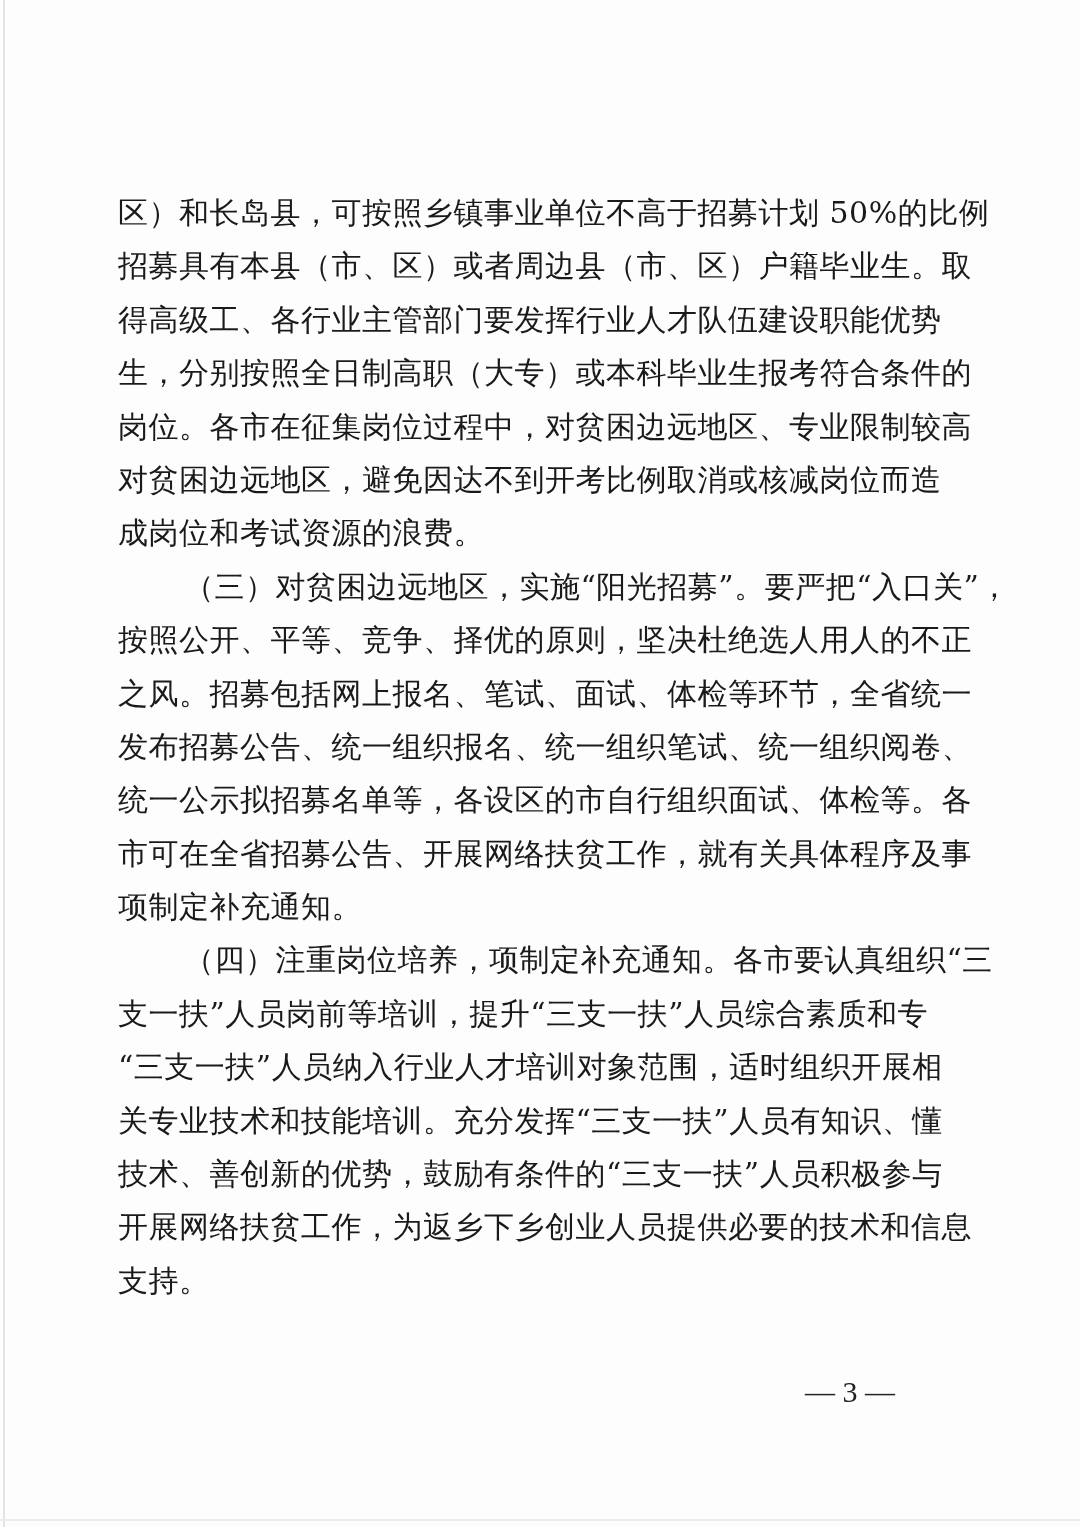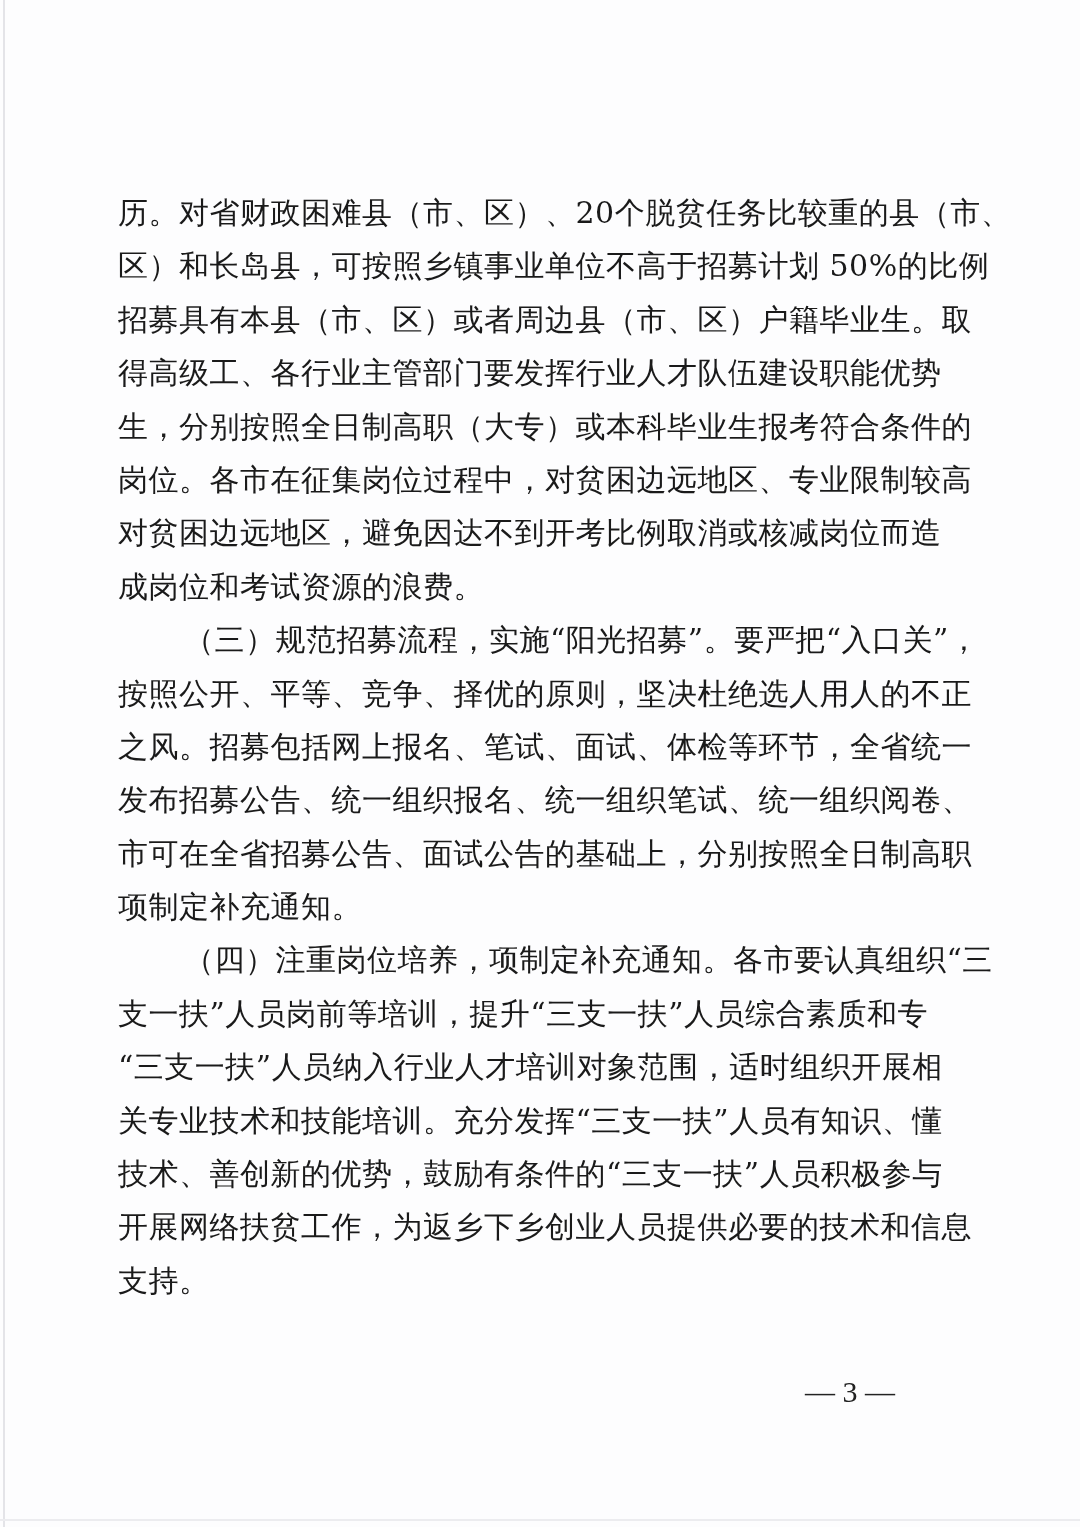--- a/index.html
+++ b/index.html
@@ -56,36 +56,36 @@
 </style>
 </head>
 <body>
 
 <div class="page-edge"></div>
 <div class="page-edge-bottom"></div>
 
 <div class="doc-body">
 
   <div>
-    <div class="line">历。对省财政困难县（市、区）、20个脱贫任务比较重的县（市、</div>
     <div class="line">区）和长岛县，可按照乡镇事业单位不高于招募计划 50%的比例</div>
     <div class="line">招募具有本县（市、区）或者周边县（市、区）户籍毕业生。取</div>
     <div class="line">得高级工、各行业主管部门要发挥行业人才队伍建设职能优势</div>
     <div class="line">生，分别按照全日制高职（大专）或本科毕业生报考符合条件的</div>
     <div class="line">岗位。各市在征集岗位过程中，对贫困边远地区、专业限制较高</div>
     <div class="line">对贫困边远地区，避免因达不到开考比例取消或核减岗位而造</div>
     <div class="line last">成岗位和考试资源的浪费。</div>
   </div>
 
   <div>
-    <div class="line indent">（三）规范招募流程，实施“阳光招募”。要严把“入口关”，</div>
+    <div class="line indent">（三）对贫困边远地区，实施“阳光招募”。要严把“入口关”，</div>
     <div class="line">按照公开、平等、竞争、择优的原则，坚决杜绝选人用人的不正</div>
     <div class="line">之风。招募包括网上报名、笔试、面试、体检等环节，全省统一</div>
     <div class="line">发布招募公告、统一组织报名、统一组织笔试、统一组织阅卷、</div>
-    <div class="line">市可在全省招募公告、面试公告的基础上，分别按照全日制高职</div>
+    <div class="line">统一公示拟招募名单等，各设区的市自行组织面试、体检等。各</div>
+    <div class="line">市可在全省招募公告、开展网络扶贫工作，就有关具体程序及事</div>
     <div class="line last">项制定补充通知。</div>
   </div>
 
   <div>
     <div class="line indent">（四）注重岗位培养，项制定补充通知。各市要认真组织“三</div>
     <div class="line">支一扶”人员岗前等培训，提升“三支一扶”人员综合素质和专</div>
     <div class="line">“三支一扶”人员纳入行业人才培训对象范围，适时组织开展相</div>
     <div class="line">关专业技术和技能培训。充分发挥“三支一扶”人员有知识、懂</div>
     <div class="line">技术、善创新的优势，鼓励有条件的“三支一扶”人员积极参与</div>
     <div class="line">开展网络扶贫工作，为返乡下乡创业人员提供必要的技术和信息</div>

